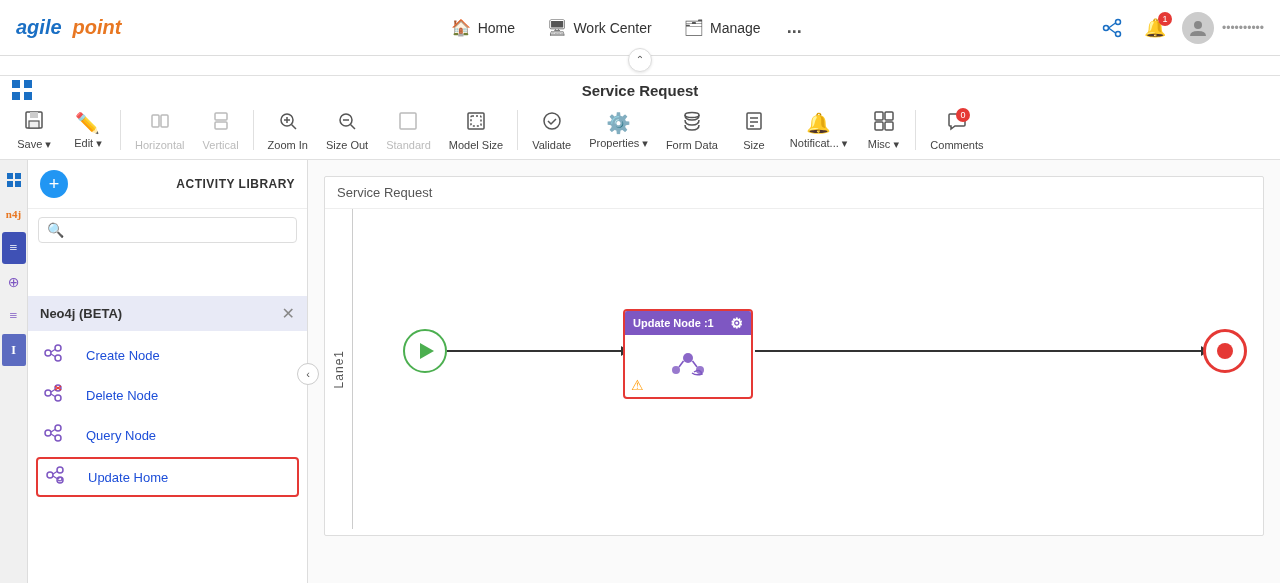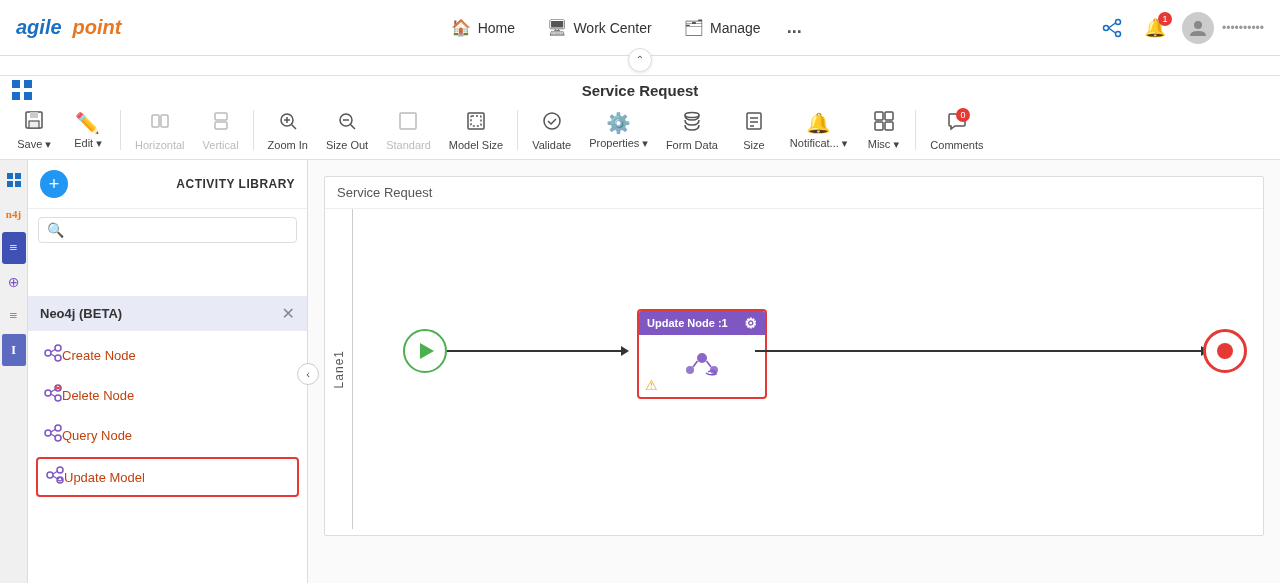--- a/index.html
+++ b/index.html
@@ -80,22 +80,22 @@
 
     .library-section { padding: 0; margin-top: 45px; }
     .library-section-header {
       display: flex; align-items: center; justify-content: space-between;
       padding: 8px 12px; background: #e8eaf6; cursor: pointer;
     }
     .library-section-title { font-size: 13px; font-weight: 600; color: #333; }
     .section-close { font-size: 16px; color: #888; cursor: pointer; border: none; background: transparent; }
     .library-items { padding: 4px 0; }
     .library-item {
-      display: flex; align-items: center; gap: 0; padding: 9px 16px;
-      cursor: pointer; color: #c2410c; font-size: 13px;
+      display: flex; align-items: center; gap: 24px; padding: 9px 16px;
+      cursor: pointer; color: #1d4ed8; font-size: 13px;
     }
     .library-item.active { background: #fff; border: 2px solid #e53935; border-radius: 4px; margin: 2px 8px; padding: 7px 8px; }
     .library-item .item-icon { font-size: 16px; color: #7e57c2; }
 
     
     .sidebar-strip {
       width: 28px; background: #f0f0f0; border-right: 1px solid #ddd;
       display: flex; flex-direction: column; align-items: center; padding-top: 4px; gap: 2px;
     }
     .strip-icon {
@@ -138,21 +138,21 @@
     .start-inner { width: 0; height: 0; border-top: 8px solid transparent; border-bottom: 8px solid transparent; border-left: 14px solid #4caf50; margin-left: 3px; }
 
     .end-node {
       position: absolute; left: 850px; top: 120px;
       width: 44px; height: 44px; border: 3px solid #e53935; border-radius: 50%;
       display: flex; align-items: center; justify-content: center; background: #fff;
     }
     .end-inner { width: 16px; height: 16px; background: #e53935; border-radius: 50%; }
 
     .process-node {
-      position: absolute; left: 284px; top: 100px;
+      position: absolute; left: 270px; top: 100px;
       width: 130px; height: 90px; border: 2px solid #e53935; border-radius: 4px;
       background: #fff; display: flex; flex-direction: column;
     }
     .node-header {
       background: #7e57c2; color: #fff; font-size: 11px; font-weight: 600;
       padding: 4px 8px; display: flex; align-items: center; justify-content: space-between;
       border-radius: 2px 2px 0 0;
     }
     .node-gear { font-size: 14px; cursor: pointer; }
     .node-body { flex: 1; display: flex; align-items: center; justify-content: center; position: relative; }
@@ -482,21 +482,21 @@
           <span class="item-icon">
             <svg width="18" height="18" viewBox="0 0 18 18" fill="none">
                 <circle cx="4" cy="9" r="3" stroke="#7e57c2" stroke-width="1.5"></circle>
                 <circle cx="14" cy="4" r="3" stroke="#7e57c2" stroke-width="1.5"></circle>
                 <circle cx="14" cy="14" r="3" stroke="#7e57c2" stroke-width="1.5"></circle>
                 <line x1="7" y1="8" x2="11" y2="5.5" stroke="#7e57c2" stroke-width="1.2"></line>
                 <line x1="7" y1="10" x2="11" y2="12.5" stroke="#7e57c2" stroke-width="1.2"></line>
                 <path d="M12 13 Q15 10 16 13 Q15 16 12 14" stroke="#7e57c2" stroke-width="1.2" fill="none"></path>
               </svg>
           </span>
-          <span>Update Model</span>
+          <span>Update Home</span>
         </div>
 
       </div>
     </div>
 
     <div class="panel-collapse-btn">‹</div>
   </div>
 
   <div class="canvas-area">
     <div class="canvas-container">

